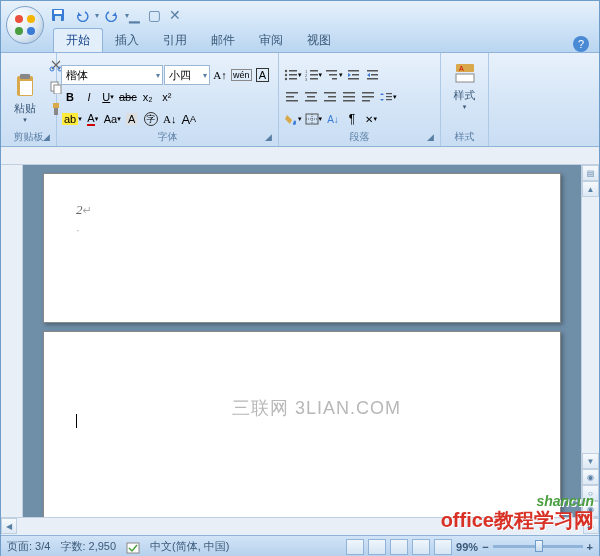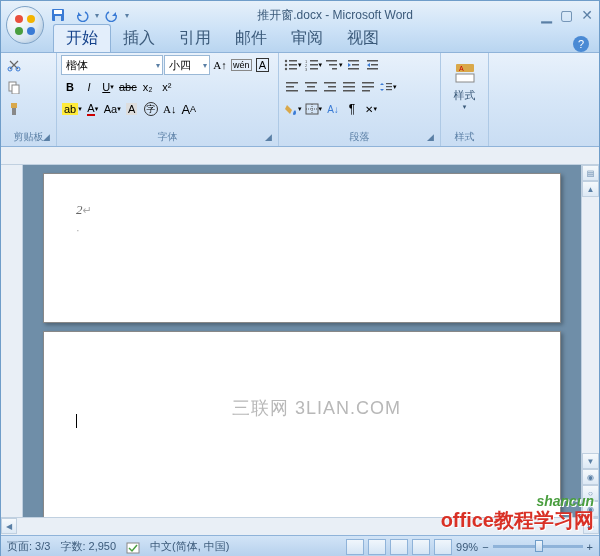--- a/index.html
+++ b/index.html
@@ -7,50 +7,50 @@
 .window{width:600px;height:556px;background:linear-gradient(to bottom,#cfe3f7,#b9d1ea);border:1px solid #6f9dc9;}
 .titlebar{height:28px;display:flex;align-items:center;padding:0 6px;background:linear-gradient(to bottom,#e6f0fa,#cde2f7);}
 .qat{display:flex;align-items:center;gap:2px;margin-left:40px;}
 .qat .btn{width:22px;height:22px;display:flex;align-items:center;justify-content:center;border-radius:3px;}
 .title{flex:1;text-align:center;font-size:12px;color:#3b5a7a;}
 .winctl{display:flex;gap:8px;font-size:14px;color:#5a7fa5;}
 .winctl span{cursor:default;}
 .office-btn{position:absolute;left:6px;top:6px;width:38px;height:38px;border-radius:50%;background:radial-gradient(circle at 30% 30%,#fff,#d9e6f2 60%,#9ab8d6);border:1px solid #7fa3c7;z-index:10;display:flex;align-items:center;justify-content:center;}
 .office-btn svg{width:24px;height:24px;}
 .tabs{height:24px;display:flex;align-items:flex-end;padding-left:52px;background:linear-gradient(to bottom,#cde2f7,#b9d5f0);border-bottom:1px solid #8fb3d9;}
-.tab{padding:3px 12px;font-size:16px;color:#3b5a7a;cursor:default;}
+.tab{padding:3px 12px;font-size:12px;color:#3b5a7a;cursor:default;}
 .tab.active{background:#e3eefb;border:1px solid #8fb3d9;border-bottom:none;border-radius:3px 3px 0 0;color:#15428b;}
 .help{margin-left:auto;margin-right:10px;width:16px;height:16px;border-radius:50%;background:#4a8ad4;color:#fff;font-size:11px;display:flex;align-items:center;justify-content:center;}
 .ribbon{height:94px;background:linear-gradient(to bottom,#e8f1fb,#d6e6f7 50%,#c9ddf3);border-bottom:1px solid #8fb3d9;display:flex;}
 .group{border-right:1px solid #aec9e5;display:flex;flex-direction:column;padding:2px 4px;}
 .group-body{flex:1;display:flex;gap:2px;}
 .group-label{height:15px;font-size:10px;color:#5a7fa5;text-align:center;display:flex;justify-content:center;align-items:center;position:relative;}
 .group-label .dlg{position:absolute;right:2px;font-size:9px;}
 .rbtn{display:flex;align-items:center;justify-content:center;border:1px solid transparent;border-radius:2px;font-size:11px;min-width:18px;height:20px;}
 .large-btn{display:flex;flex-direction:column;align-items:center;justify-content:center;width:40px;height:62px;font-size:11px;color:#3b5a7a;}
 .large-btn .lbl{margin-top:2px;}
 .combo{height:20px;background:#fff;border:1px solid #9ab8d6;display:flex;align-items:center;padding:0 2px 0 4px;font-size:11px;}
 .combo .dd{margin-left:auto;font-size:8px;color:#5a7fa5;}
-.col{display:flex;flex-direction:column;gap:1px;}
+.col{display:flex;flex-direction:column;gap:1px;justify-content:flex-end;}
 .row{display:flex;gap:1px;align-items:center;}
 .ruler{height:18px;background:#e9eff6;border-bottom:1px solid #c0d0e0;position:relative;}
 .doc-area{height:352px;background:#6f8ea8;display:flex;position:relative;}
 .vruler{width:22px;background:#e9eff6;border-right:1px solid #c0d0e0;}
 .pages{flex:1;overflow:hidden;position:relative;}
 .page{background:#fff;margin:8px 20px;border:1px solid #888;box-shadow:2px 2px 4px rgba(0,0,0,0.3);padding:26px 32px;position:relative;}
 .page1{height:150px;}
 .page2{height:200px;}
 .cursor{display:inline-block;width:1px;height:14px;background:#000;}
 .p-mark{color:#aaa;font-size:11px;}
 .wm{position:absolute;color:#b8b8b8;font-size:18px;letter-spacing:1px;}
 .vscroll{width:18px;background:#e9eff6;border-left:1px solid #c0d0e0;display:flex;flex-direction:column;}
 .sbtn{height:16px;display:flex;align-items:center;justify-content:center;font-size:8px;color:#5a7fa5;border:1px solid #c0d0e0;background:linear-gradient(#f5f9fc,#dde9f5);}
 .sthumb{flex:1;margin:1px;}
 .statusbar{height:22px;background:linear-gradient(to bottom,#d2e4f7,#b5d0ec);border-top:1px solid #8fb3d9;display:flex;align-items:center;font-size:11px;color:#3b5a7a;padding:0 6px;gap:10px;}
-.sb-right{margin-left:auto;display:flex;align-items:center;gap:4px;}
+.sb-right{margin-left:auto;display:flex;align-items:center;gap:4px;font-weight:bold;}
 .viewbtn{width:18px;height:16px;border:1px solid #8fb3d9;background:linear-gradient(#f0f6fc,#d5e5f5);}
 .zslider{width:90px;height:3px;background:#8fb3d9;position:relative;}
 .zthumb{position:absolute;width:8px;height:12px;background:linear-gradient(#f0f6fc,#c5d9ee);border:1px solid #6f9dc9;top:-5px;left:42px;}
 .logo-red{font-family:serif;font-weight:bold;font-style:italic;}
 .overlay-logo{position:absolute;right:6px;bottom:22px;font-size:20px;color:#d93025;font-weight:bold;white-space:nowrap;text-shadow:1px 1px 0 #fff;}
 .overlay-logo .g{color:#4a9e3f;}
 .hscroll{height:18px;background:#e9eff6;border-top:1px solid #c0d0e0;display:flex;}
 svg{display:block}
 </style>
 </head>
@@ -84,21 +84,20 @@
         </div>
       <span style="font-size:8px;color:#5a7fa5">▾</span>
       <div class="btn">
           <svg width="14" height="14">
             <path d="M4 4 A5 5 0 1 0 11 7" stroke="#3a7bd5" fill="none" stroke-width="1.5"></path>
             <path d="M11 4 L11 8 L7 8" fill="#3a7bd5"></path>
           </svg>
         </div>
       <span style="font-size:8px;color:#5a7fa5">▾</span>
     </div>
-    <div class="title">推开窗.docx - Microsoft Word</div>
     <div class="winctl">
       <span>▁</span>
       <span>▢</span>
       <span>✕</span>
     </div>
   </div>
 
   <div class="tabs">
     <div class="tab active">开始</div>
     <div class="tab">插入</div>
@@ -106,20 +105,31 @@
     <div class="tab">邮件</div>
     <div class="tab">审阅</div>
     <div class="tab">视图</div>
     <div class="help">?</div>
   </div>
 
   <div class="ribbon">
 
     <div class="group" style="width:56px">
       <div class="group-body">
+        <div class="col">
+          <div class="large-btn">
+            <svg width="22" height="26">
+                <rect x="3" y="3" width="16" height="20" fill="#d9a84a" rx="2"></rect>
+                <rect x="6" y="1" width="10" height="5" fill="#888" rx="1"></rect>
+                <rect x="6" y="8" width="12" height="14" fill="#fff"></rect>
+              </svg>
+            <span class="lbl">粘贴</span>
+            <span style="font-size:7px">▾</span>
+          </div>
+        </div>
         <div class="col" style="justify-content:flex-start;gap:2px">
           <div class="rbtn">
               <svg width="14" height="14">
                 <path d="M3 3 L11 11 M11 3 L3 11" stroke="#666" stroke-width="1.2"></path>
                 <circle cx="3" cy="11" r="2" fill="none" stroke="#3a7bd5"></circle>
                 <circle cx="11" cy="11" r="2" fill="none" stroke="#3a7bd5"></circle>
               </svg>
             </div>
           <div class="rbtn">
               <svg width="14" height="14">
@@ -383,21 +393,21 @@
     </div>
   </div>
 
   <div class="hscroll">
     <div class="sbtn" style="width:16px">◀</div>
     <div style="flex:1"></div>
     <div class="sbtn" style="width:16px">▶</div>
   </div>
 
   <div class="statusbar">
-    <span>页面: 3/3</span>
+    <span>页面: 3/4</span>
     <span>字数: 2,950</span>
     <span>
         <svg width="14" height="14">
           <rect x="1" y="3" width="12" height="10" fill="#fff" stroke="#888"></rect>
           <path d="M3 8 L6 11 L11 5" stroke="#4a9e3f" fill="none" stroke-width="1.5"></path>
         </svg>
       </span>
     <span>中文(简体, 中国)</span>
     <div class="sb-right">
       <div class="viewbtn"></div>

